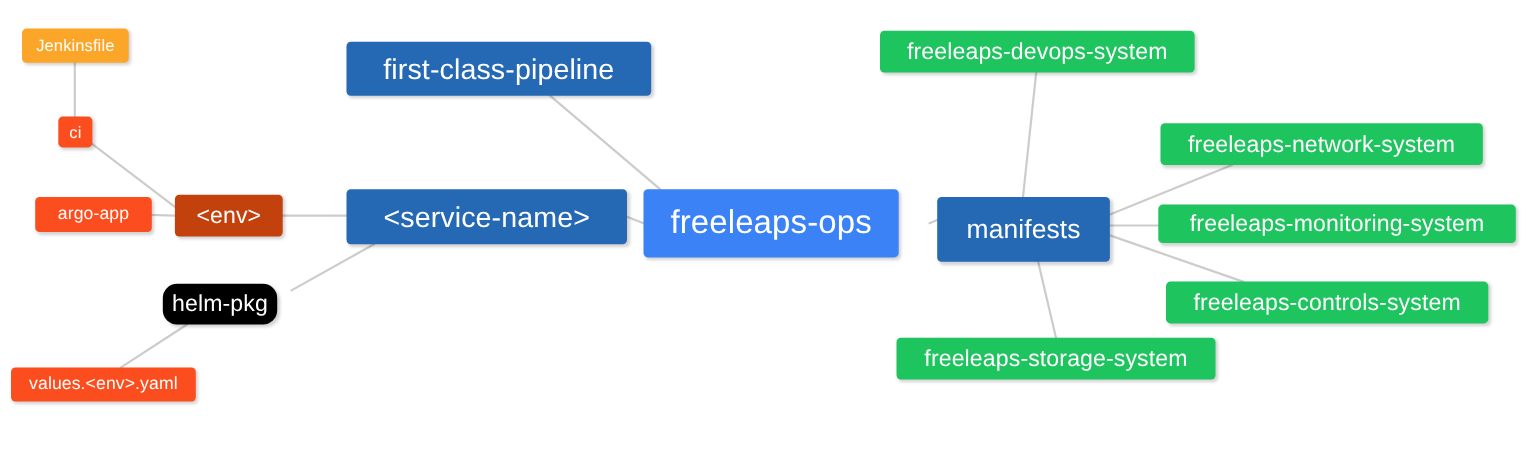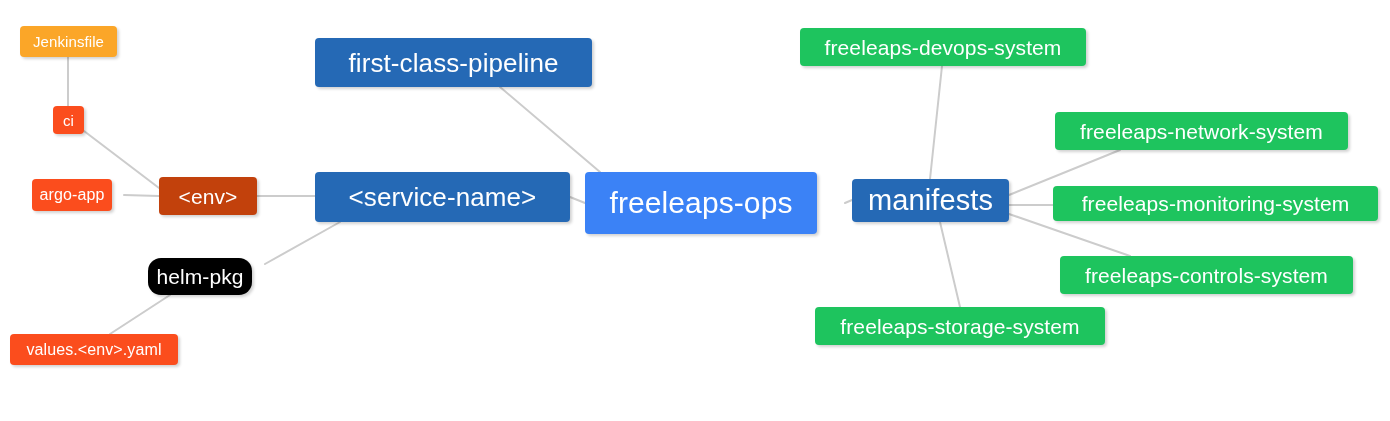--- a/index.html
+++ b/index.html
@@ -74,33 +74,33 @@
   <div id="node-layer">
       <div class="node c-root" style="left: 585px; top: 172px; width: 232px; height: 62px; font-size: 30px; background: #3b82f6; align-items: center;">
         <span class="node-label">freeleaps-ops</span>
       </div>
       <div class="node c-blue" style="left: 315px; top: 172px; width: 255px; height: 50px; font-size: 26px; background: rgb(37, 105, 181); align-items: center;">
         <span class="node-label">&lt;service-name&gt;</span>
       </div>
       <div class="node c-blue" style="left: 315px; top: 38px; width: 277px; height: 49px; font-size: 26px; background: rgb(37, 105, 181);">
         <span class="node-label">first-class-pipeline</span>
       </div>
-      <div class="node c-blue" style="left: 852px; top: 179px; width: 157px; height: 43px; font-size: 29px; background: rgb(37, 105, 181);">
+      <div class="node c-blue" style="left: 852px; top: 179px; width: 157px; height: 59px; font-size: 24px; background: rgb(37, 105, 181);">
         <span class="node-label">manifests</span>
       </div>
       <div class="node c-green" style="left: 159px; top: 177px; width: 98px; height: 38px; font-size: 21px; background: #c2410c;">
         <span class="node-label">&lt;env&gt;</span>
       </div>
       <div class="node c-green" style="left: 148px; top: 258px; width: 104px; height: 37px; font-size: 21px; background: #000000; border-radius: 13px;">
         <span class="node-label">helm-pkg</span>
       </div>
       <div class="node c-red" style="left: 53px; top: 106px; width: 31px; height: 28px; font-size: 15px; background: rgb(251, 77, 29);">
         <span class="node-label">ci</span>
       </div>
-      <div class="node c-red" style="left: 32px; top: 179px; width: 80px; height: 32px; font-size: 16px; background: rgb(251, 77, 29);">
+      <div class="node c-red" style="left: 32px; top: 179px; width: 106px; height: 32px; font-size: 16px; background: rgb(251, 77, 29);">
         <span class="node-label">argo-app</span>
       </div>
       <div class="node c-red" style="left: 10px; top: 334px; width: 168px; height: 31px; font-size: 16px; background: rgb(251, 77, 29);">
         <span class="node-label">values.&lt;env&gt;.yaml</span>
       </div>
       <div class="node c-orange" style="left: 20px; top: 26px; width: 97px; height: 31px; font-size: 15px; background: rgb(251, 166, 40);">
         <span class="node-label">Jenkinsfile</span>
       </div>
       <div class="node c-green" style="left: 800px; top: 28px; width: 286px; height: 38px; font-size: 21px; background: rgb(30, 196, 94);">
         <span class="node-label">freeleaps-devops-system</span>

